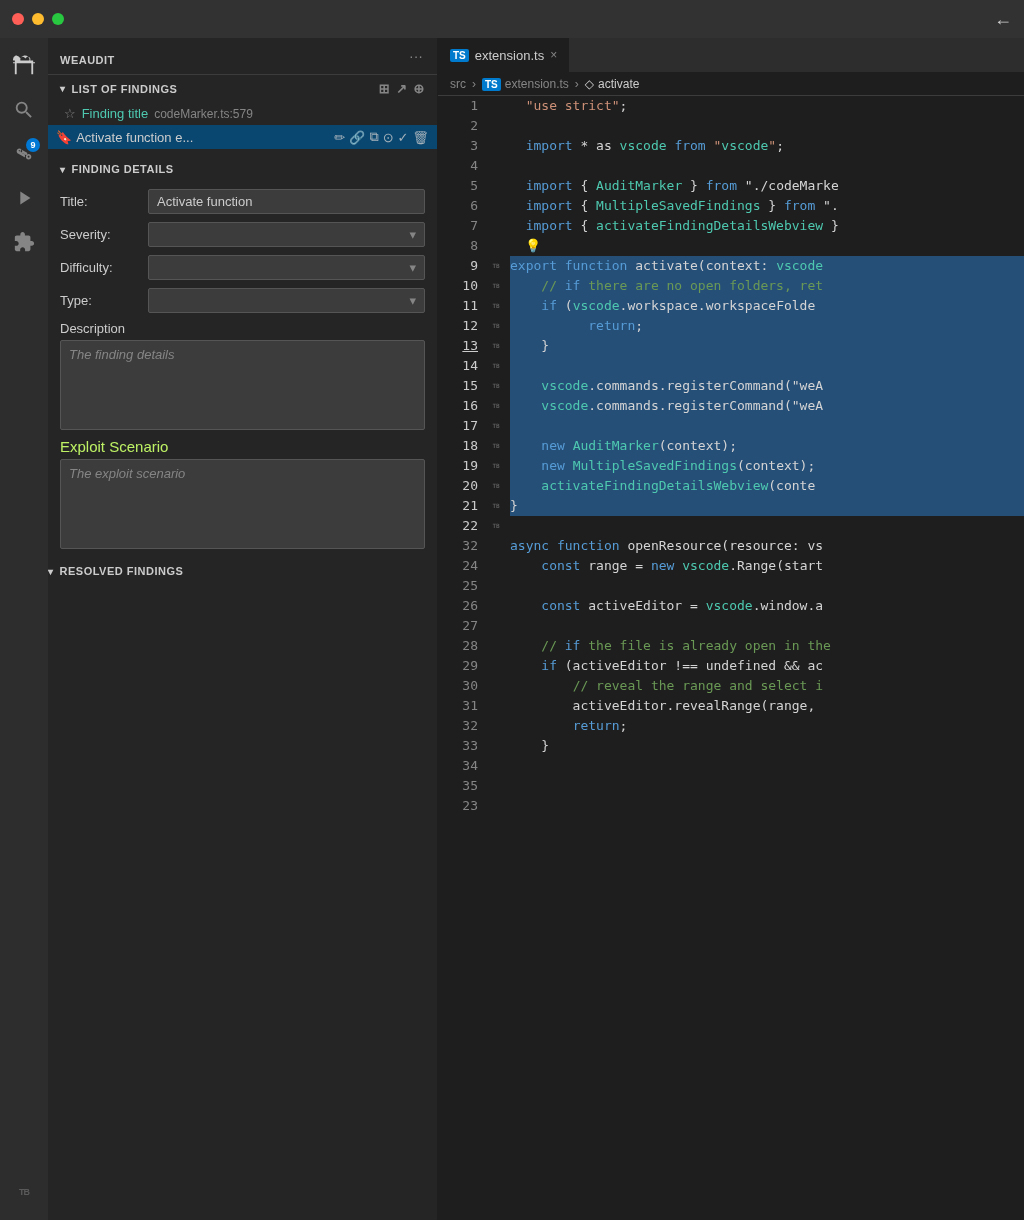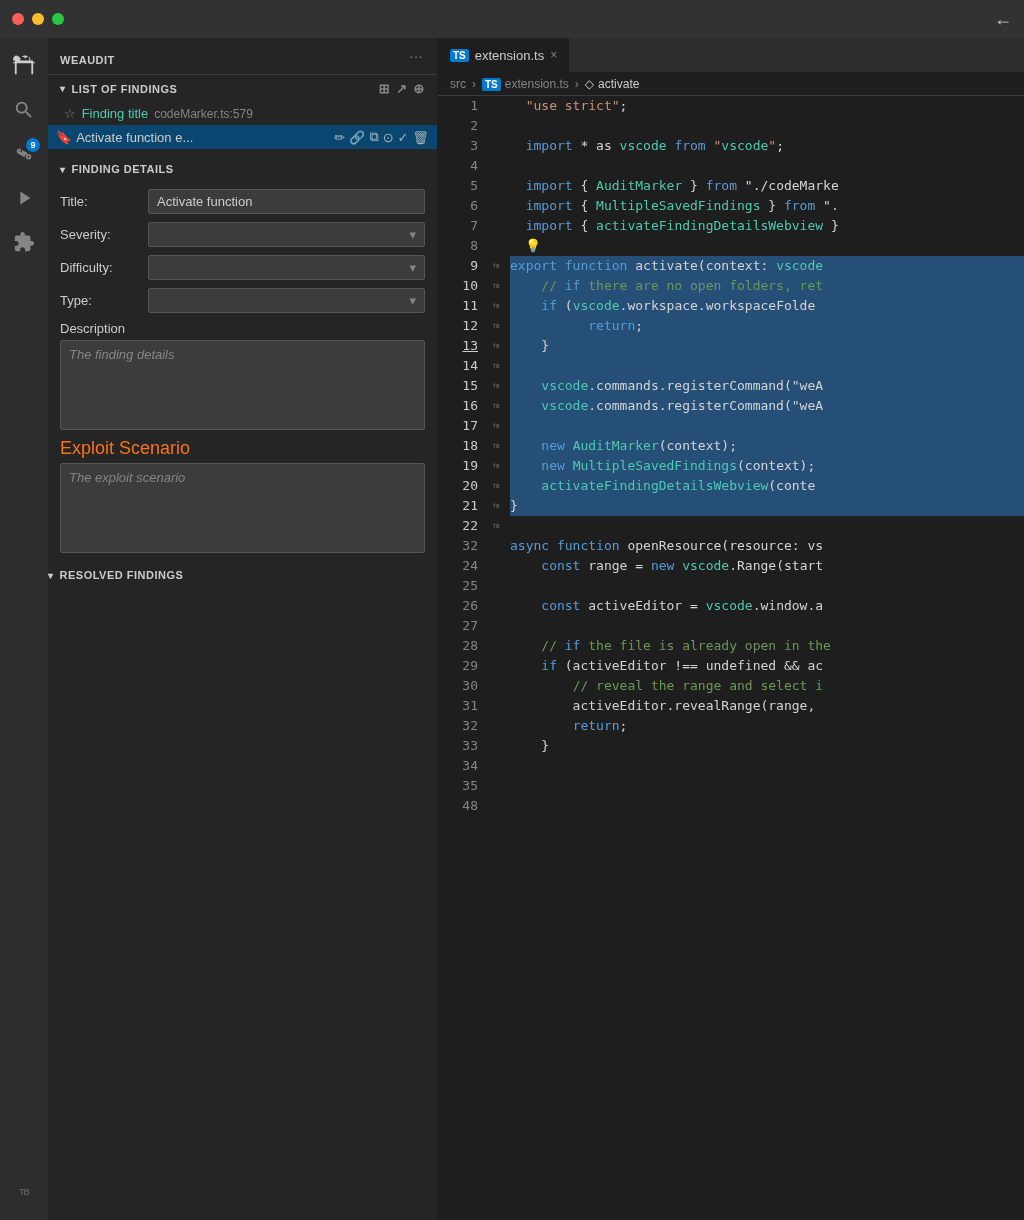--- a/index.html
+++ b/index.html
@@ -222,22 +222,22 @@
       border-radius: 2px;
       padding: 6px 8px;
       font-size: 13px;
       color: #858585;
       min-height: 90px;
       font-style: italic;
     }
 
     .exploit-section { margin-bottom: 8px; }
     .exploit-label {
-      font-size: 18px;
-      color: #f97316;
+      font-size: 15px;
+      color: #bef264;
       margin-bottom: 4px;
     }
     .exploit-textarea {
       width: 100%;
       background: #3c3c3c;
       border: 1px solid #555;
       border-radius: 2px;
       padding: 6px 8px;
       font-size: 13px;
       color: #858585;
@@ -575,21 +575,21 @@
           <div class="ln">26</div>
           <div class="ln">27</div>
           <div class="ln">28</div>
           <div class="ln">29</div>
           <div class="ln">30</div>
           <div class="ln">31</div>
           <div class="ln">32</div>
           <div class="ln">33</div>
           <div class="ln">34</div>
           <div class="ln">35</div>
-          <div class="ln">48</div>
+          <div class="ln">23</div>
         </div>
 
       <div style="width:20px; background:#1e1e1e; flex-shrink:0; display:flex; flex-direction:column;" id="trail-strip">
           <div class="trail-icon"></div>
           <div class="trail-icon"></div>
           <div class="trail-icon"></div>
           <div class="trail-icon"></div>
           <div class="trail-icon"></div>
           <div class="trail-icon"></div>
           <div class="trail-icon"></div>

